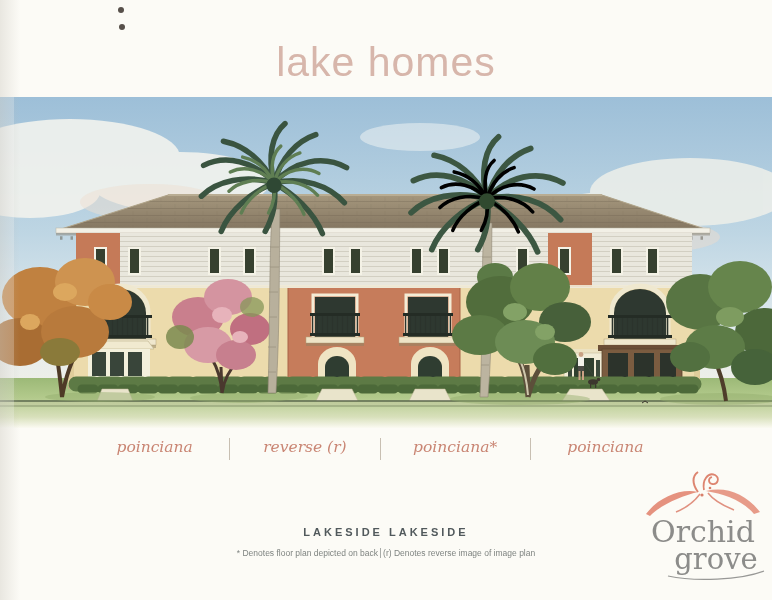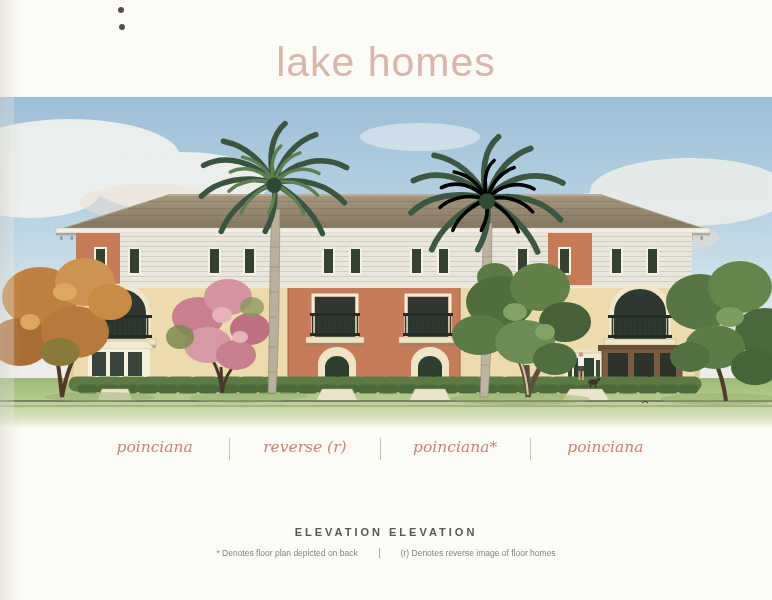--- a/index.html
+++ b/index.html
@@ -14,21 +14,21 @@
         font-size:41px;line-height:1;font-weight:400;letter-spacing:1px;
         color:var(--c-title,#d7b6ab);}
   .illustration{position:absolute;top:97px;left:0;width:772px;height:331px;}
   .labels-row{position:absolute;top:438px;left:80px;width:600px;display:flex;align-items:flex-start;}
   .unit-label{flex:1;text-align:center;font-family:"DejaVu Serif",serif;font-style:italic;
         font-size:15.5px;color:var(--c-label,#c98573);}
   .label-divider{width:1px;height:22px;background:#c8bfb2;}
   .caption-heading{position:absolute;top:526px;left:0;width:100%;text-align:center;
         font-size:11px;font-weight:bold;letter-spacing:3px;color:var(--c-heading,#51595c);}
   .footnotes{position:absolute;top:548px;left:0;width:100%;display:flex;justify-content:center;
-        align-items:center;gap:21px;font-size:8.5px;color:var(--c-footnote,#7f8481);}
+        align-items:center;gap:2px;font-size:8.5px;color:var(--c-footnote,#7f8481);}
   .footnote-divider{width:1px;height:10px;background:#a9aca8;}
   .logo{position:absolute;left:640px;top:468px;width:128px;height:124px;}
 </style>
 </head>
 <body>
 
 <div class="page">
   <div class="scan-edge"></div>
   <span class="dot d1"></span>
   <span class="dot d2"></span>
@@ -326,21 +326,38 @@
   <div class="labels-row">
     <span class="unit-label">poinciana</span>
     <span class="label-divider"></span>
     <span class="unit-label">reverse (r)</span>
     <span class="label-divider"></span>
     <span class="unit-label">poinciana*</span>
     <span class="label-divider"></span>
     <span class="unit-label">poinciana</span>
   </div>
 
-  <div class="caption-heading">ELEVATION ELEVATION</div>
+  <div class="caption-heading">LAKESIDE LAKESIDE</div>
 
   <div class="footnotes">
     <span>* Denotes floor plan depicted on back</span>
     <span class="footnote-divider"></span>
-    <span>(r) Denotes reverse image of floor homes</span>
+    <span>(r) Denotes reverse image of image plan</span>
   </div>
 
+  <div class="logo">
+    <svg width="128" height="124" viewBox="0 0 128 124">
+      <g>
+        <path d="M6,46 C18,30 40,20 58,24 C42,28 22,36 10,48 Z" fill="#e5927f"></path>
+        <path d="M120,44 C106,26 86,18 66,23 C84,26 102,32 114,46 Z" fill="#e5927f" opacity="0.92"></path>
+        <path d="M58,24 C52,16 52,8 58,4" stroke="#dd8570" stroke-width="2" fill="none"></path>
+        <path d="M64,22 C62,12 68,4 75,7 C80,10 78,17 72,16 C68,15 68,10 72,9" stroke="#dd8570" stroke-width="1.8" fill="none"></path>
+        <path d="M60,26 C54,34 46,40 36,44" stroke="#e09180" stroke-width="1.5" fill="none"></path>
+        <path d="M68,25 C74,33 84,38 94,42" stroke="#e09180" stroke-width="1.5" fill="none"></path>
+        <circle cx="62" cy="27" r="1.6" fill="#d87f6a"></circle>
+          <circle cx="70" cy="20" r="1.3" fill="#d87f6a"></circle>
+      </g>
+      <text x="63" y="74" text-anchor="middle" font-family="DejaVu Serif, serif" font-size="30" fill="#8c8c8a">Orchid</text>
+      <text x="76" y="101" text-anchor="middle" font-family="DejaVu Serif, serif" font-size="29" fill="#8c8c8a">grove</text>
+      <path d="M28,108 C55,114 100,112 124,103" stroke="#989896" stroke-width="1.2" fill="none"></path>
+    </svg>
+  </div>
 </div>
 
 </body></html>

